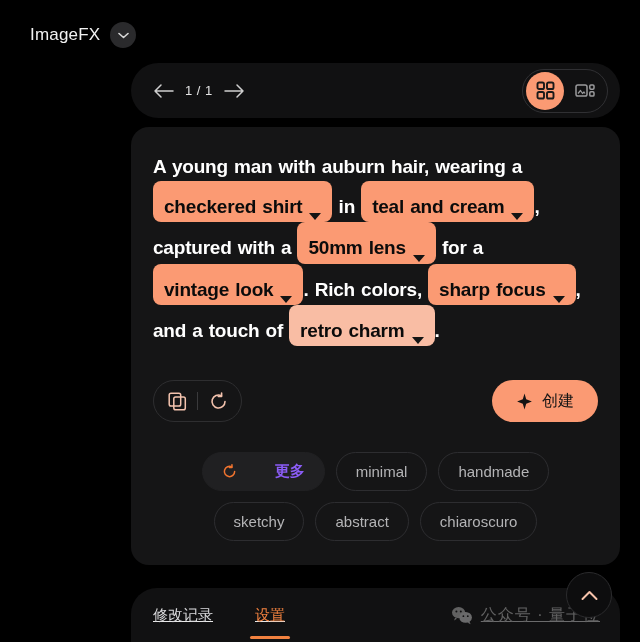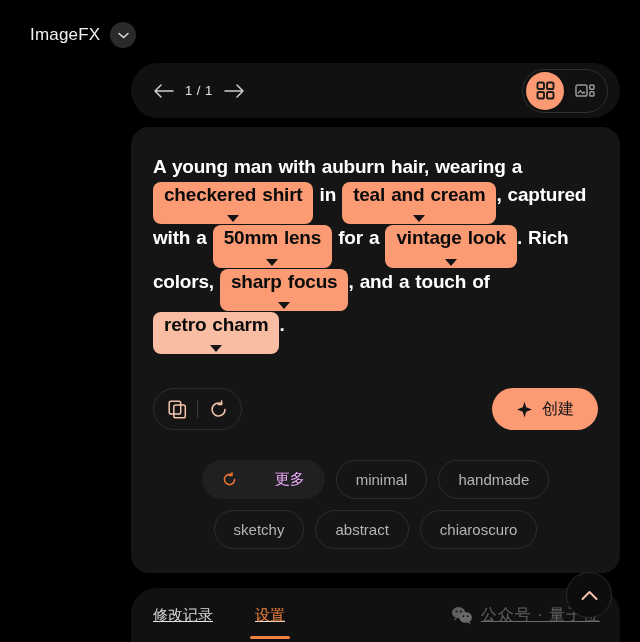--- a/index.html
+++ b/index.html
@@ -96,31 +96,30 @@
     font-size: 19px;
     font-weight: 700;
     line-height: 1.48;
     color: #ffffff;
     letter-spacing: -0.2px;
     word-spacing: 1px;
   }
 
   .chip {
     display: inline-flex;
-    align-items: center;
+    align-items: flex-end;
     gap: 7px;
     background: #fb9a73;
     color: #0b0b0b;
     border-radius: 8px;
-    padding: 1px 11px 3px 11px;
+    padding: 14px 11px 3px 11px;
     font-weight: 700;
     cursor: pointer;
     vertical-align: baseline;
     line-height: 1.28;
-    flex-direction: column;
   }
   .chip.light { background: #f9bda4; }
   .chip .caret {
     display: inline-block;
     width: 0; height: 0;
     border-left: 6px solid transparent;
     border-right: 6px solid transparent;
     border-top: 7px solid #141414;
     position: relative;
     top: 1px;
@@ -188,22 +187,22 @@
     gap: 8px;
     font-size: 15px;
     color: #b4b4b6;
     cursor: pointer;
     background: transparent;
     font-family: "Liberation Sans", sans-serif;
   }
   .sugg.more {
     background: #202022;
     border-color: #202022;
-    color: #f0abfc;
-    font-weight: 400;
+    color: #8b5cf6;
+    font-weight: 700;
     gap: 38px;
   }
   .sugg.more .refresh-ico { color: #f1742f; display: flex; }
 
   
   .bottom-bar {
     position: absolute;
     left: 131px; top: 588px;
     width: 489px; height: 54px;
     background: #111112;

